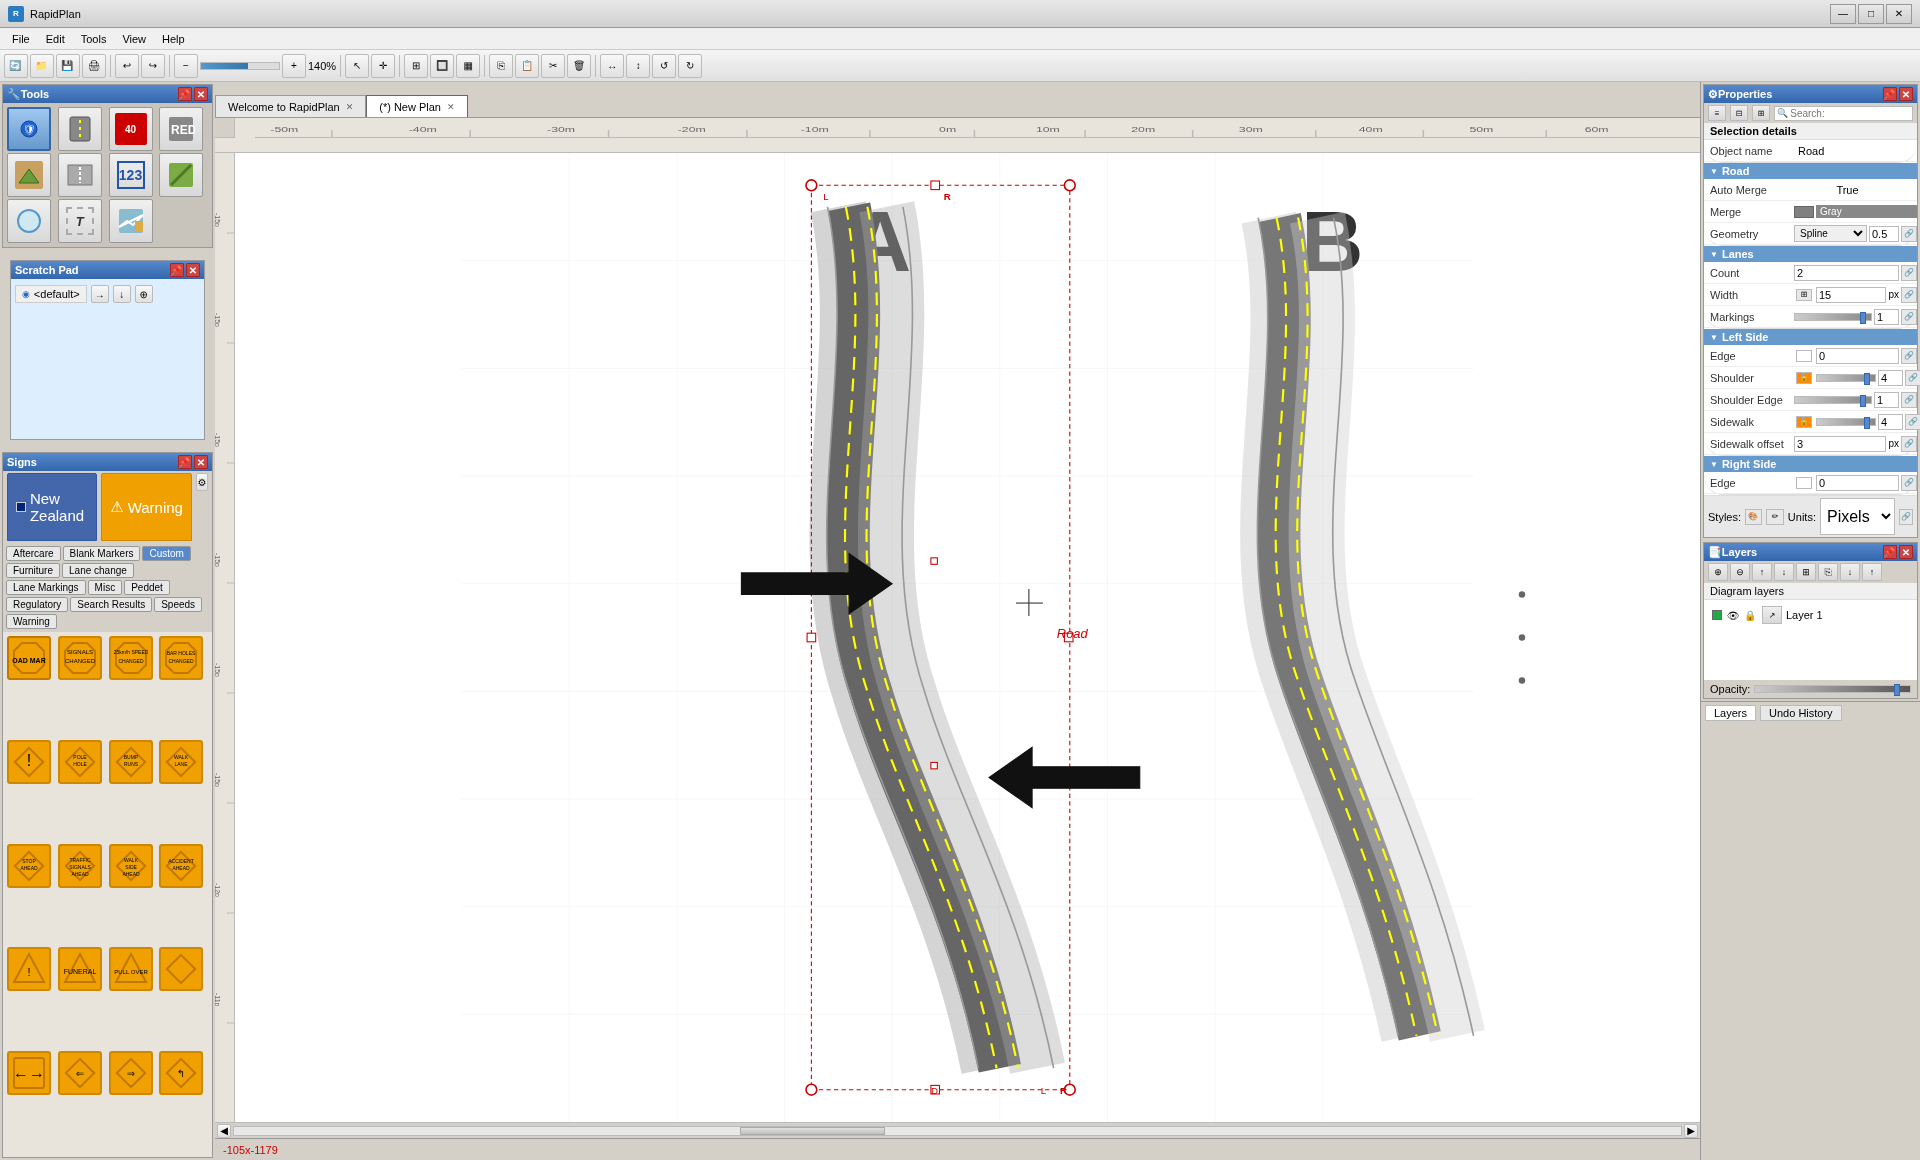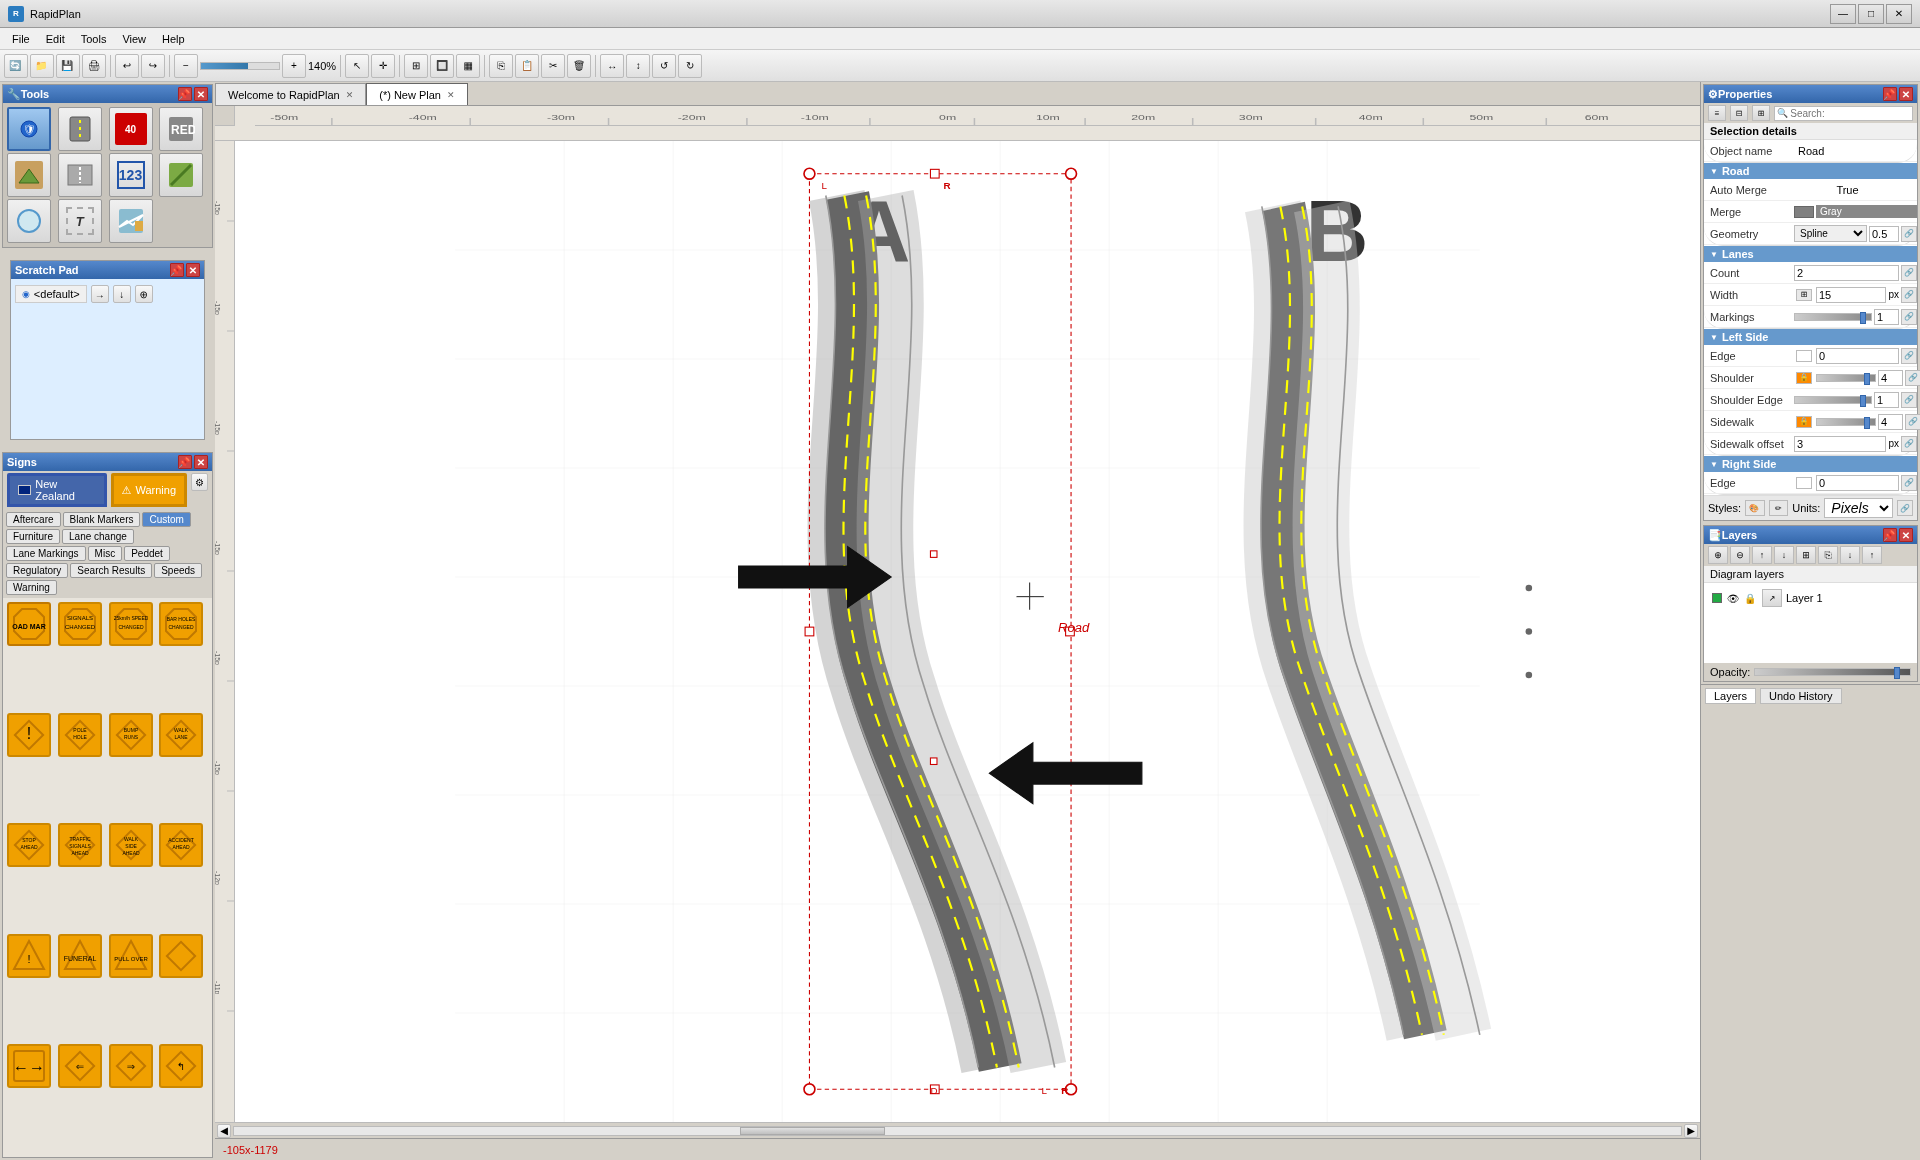--- a/index.html
+++ b/index.html
@@ -38,33 +38,33 @@
     .tool-btn.selected { background: linear-gradient(to bottom, #a0c8f0, #6699cc); border: 2px solid #3366aa; }
 
     
     #scratch-panel { background: #d4d0c8; border: 1px solid #999; margin: 10px; flex: 0 0 auto; }
     #scratch-content { background: #ddeeff; height: 160px; padding: 4px; }
     .scratch-item { background: #f0f0f0; border: 1px solid #ccc; padding: 2px 6px; margin: 2px 0; display: flex; align-items: center; gap: 4px; font-size: 11px; }
 
     
     #signs-panel { background: #d4d0c8; border: 1px solid #999; margin: 2px; flex: 1; overflow: hidden; display: flex; flex-direction: column; }
     .signs-tabs { display: flex; padding: 2px 4px; gap: 4px; background: #d4d0c8; }
-    .signs-tab { padding: 2px 8px; border: 3px solid #000000; cursor: pointer; font-size: 11px; border-radius: 2px 2px 0 0; }
+    .signs-tab { padding: 16px 8px; border: 1px solid #000000; cursor: pointer; font-size: 15px; border-radius: 2px 2px 0 0; }
     .signs-tab.nz { background: #4466aa; color: white; border-color: #3355aa; display: flex; align-items: center; gap: 4px; }
     .signs-tab.nz .flag { width: 14px; height: 10px; background: #00247d; border: 1px solid #ccc; display: inline-block; }
     .signs-tab.warning { background: #f0a000; color: white; border-color: #cc8800; display: flex; align-items: center; gap: 4px; }
     .signs-cats { display: flex; flex-wrap: wrap; gap: 2px; padding: 3px; background: #d4d0c8; }
     .signs-cat { padding: 1px 6px; border: 1px solid #999; background: #e8e8e8; cursor: pointer; font-size: 10px; border-radius: 2px; }
     .signs-cat.active { background: #5588cc; color: white; }
     .signs-grid { display: grid; grid-template-columns: repeat(4, 1fr); gap: 2px; padding: 4px; overflow-y: auto; flex: 1; background: #e8e4dc; }
     .sign-item { width: 44px; height: 44px; background: #f0a000; border: 2px solid #cc8800; cursor: pointer; display: flex; align-items: center; justify-content: center; font-size: 8px; text-align: center; color: #000; border-radius: 3px; position: relative; }
 
     
     #canvas-area { flex: 1; display: flex; flex-direction: column; position: relative; overflow: hidden; }
-    #tab-bar { height: 24px; background: #d4d0c8; display: flex; align-items: flex-end; border-bottom: 1px solid #999; }
+    #tab-bar { height: 36px; background: #d4d0c8; display: flex; align-items: flex-end; border-bottom: 1px solid #999; }
     .tab { height: 22px; padding: 0 12px; background: #e8e8e8; border: 1px solid #999; border-bottom: none; cursor: pointer; font-size: 11px; display: flex; align-items: center; gap: 6px; }
     .tab.active { background: white; border-color: #666; }
     .tab .tab-close { font-size: 9px; cursor: pointer; color: #666; }
     #h-ruler { height: 20px; background: #e8e4dc; border-bottom: 1px solid #bbb; overflow: hidden; position: relative; margin-left: 20px; }
     #v-ruler { width: 20px; background: #e8e4dc; border-right: 1px solid #bbb; overflow: hidden; position: relative; }
     #canvas { flex: 1; background: white; position: relative; overflow: hidden; }
     
     
     #road-canvas { width: 100%; height: 100%; }
     
@@ -109,21 +109,21 @@
 
     
     #bottom-tabs { height: 22px; background: #d4d0c8; border-top: 1px solid #999; display: flex; align-items: center; padding: 0 4px; gap: 4px; font-size: 11px; }
     .bottom-tab { padding: 1px 8px; background: #e8e8e8; border: 1px solid #bbb; cursor: pointer; font-size: 11px; }
     .bottom-tab.active { background: white; }
     .props-tb-btn { width: 18px; height: 16px; background: linear-gradient(to bottom, #f0f0f0, #d8d8d8); border: 1px solid #bbb; cursor: pointer; display: flex; align-items: center; justify-content: center; font-size: 8px; }
     
     .search-box { display: flex; align-items: center; border: 1px solid #bbb; background: white; padding: 1px 2px; gap: 2px; }
     .search-box input { border: none; outline: none; font-size: 11px; width: 100px; }
 
-    .unit-select { font-size: 14px; border: 1px solid #bbb; padding: 0 2px; background: white; font-style: italic; }
+    .unit-select { font-size: 16px; border: 1px solid #bbb; padding: 8px 2px; background: white; }
   </style>
 </head>
 <body>
 
 <div id="titlebar">
   <div class="app-icon">R</div>
   <span>RapidPlan</span>
   <div class="window-controls">
     <div class="win-btn">—</div>
     <div class="win-btn">□</div>

